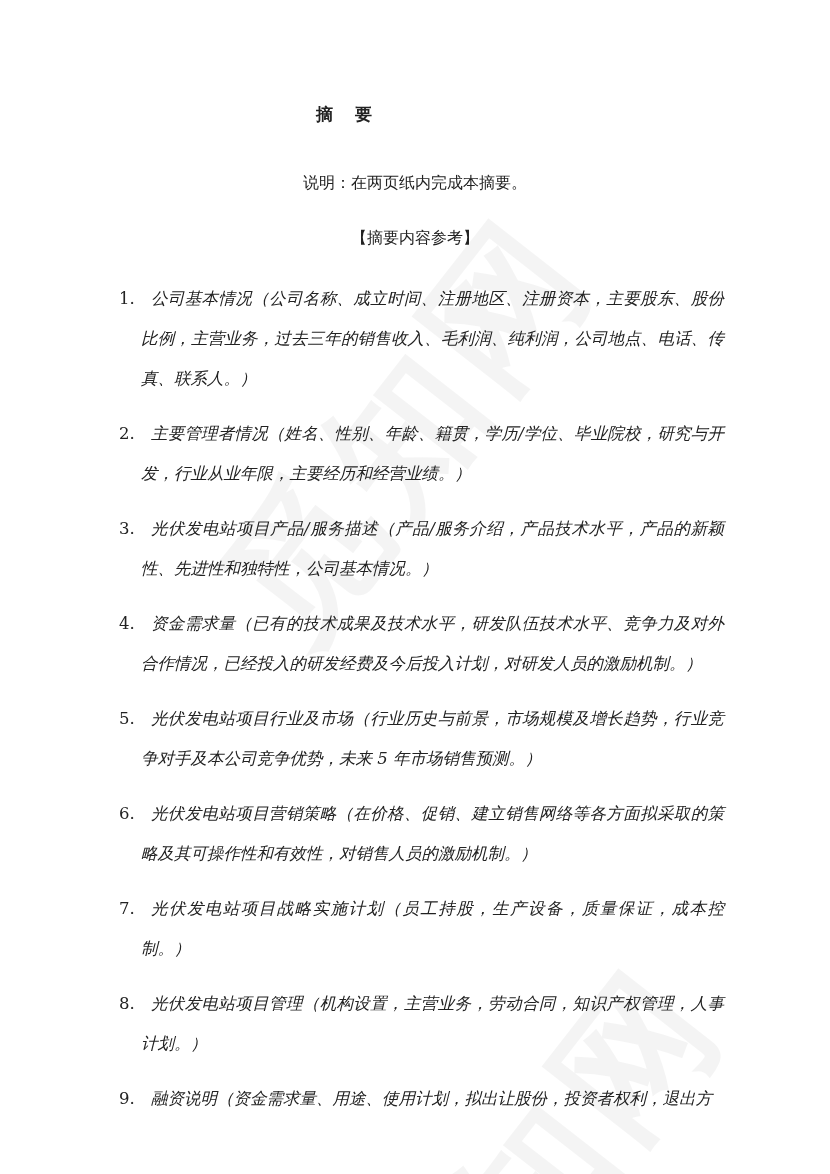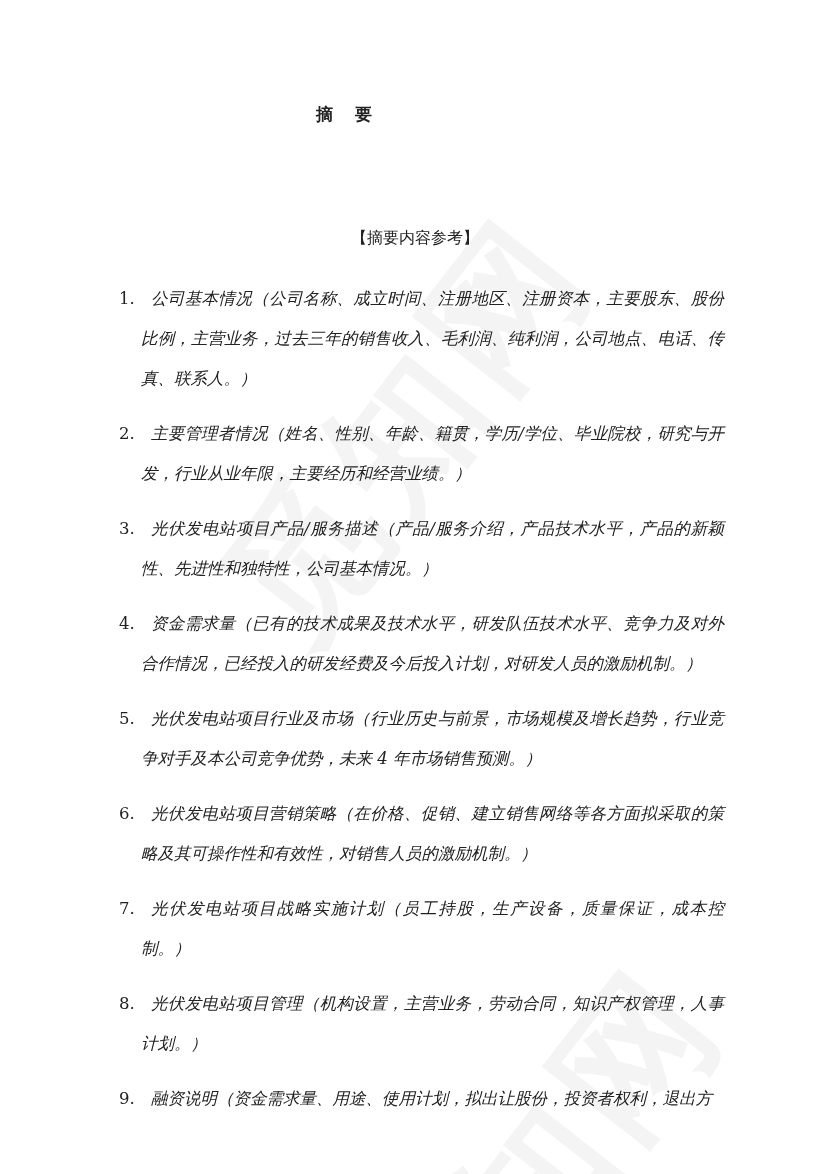--- a/index.html
+++ b/index.html
@@ -96,20 +96,21 @@
   </style>
 </head>
 <body>
 
 <div class="page">
 
   <div class="watermark wm1">觅知网</div>
   <div class="watermark wm2">觅知网</div>
 
   <div class="title">摘 要</div>
+  <div class="note">说明：在两页纸内完成本摘要。</div>
   <div class="subheading">【摘要内容参考】</div>
 
   <ol class="list">
     <li class="item">
       <span class="num">1.</span>
       <span class="text">公司基本情况（公司名称、成立时间、注册地区、注册资本，主要股东、股份比例，主营业务，过去三年的销售收入、毛利润、纯利润，公司地点、电话、传真、联系人。）</span>
     </li>
     <li class="item">
       <span class="num">2.</span>
       <span class="text">主要管理者情况（姓名、性别、年龄、籍贯，学历/学位、毕业院校，研究与开发，行业从业年限，主要经历和经营业绩。）</span>
@@ -117,21 +118,21 @@
     <li class="item">
       <span class="num">3.</span>
       <span class="text">光伏发电站项目产品/服务描述（产品/服务介绍，产品技术水平，产品的新颖性、先进性和独特性，公司基本情况。）</span>
     </li>
     <li class="item">
       <span class="num">4.</span>
       <span class="text">资金需求量（已有的技术成果及技术水平，研发队伍技术水平、竞争力及对外合作情况，已经投入的研发经费及今后投入计划，对研发人员的激励机制。）</span>
     </li>
     <li class="item">
       <span class="num">5.</span>
-      <span class="text">光伏发电站项目行业及市场（行业历史与前景，市场规模及增长趋势，行业竞争对手及本公司竞争优势，未来 4 年市场销售预测。）</span>
+      <span class="text">光伏发电站项目行业及市场（行业历史与前景，市场规模及增长趋势，行业竞争对手及本公司竞争优势，未来 5 年市场销售预测。）</span>
     </li>
     <li class="item">
       <span class="num">6.</span>
       <span class="text">光伏发电站项目营销策略（在价格、促销、建立销售网络等各方面拟采取的策略及其可操作性和有效性，对销售人员的激励机制。）</span>
     </li>
     <li class="item">
       <span class="num">7.</span>
       <span class="text">光伏发电站项目战略实施计划（员工持股，生产设备，质量保证，成本控制。）</span>
     </li>
     <li class="item">

